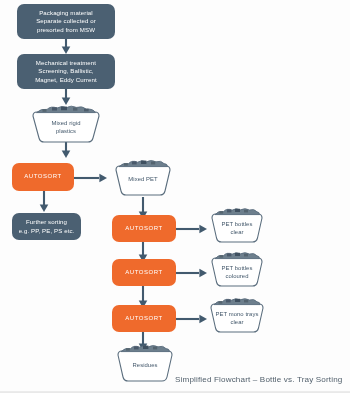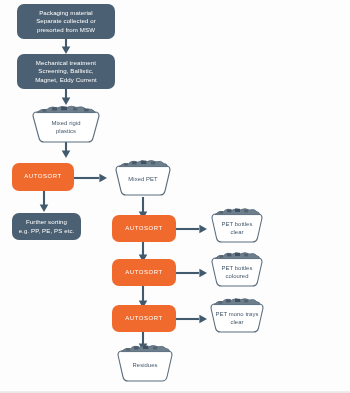--- a/index.html
+++ b/index.html
@@ -313,14 +313,15 @@
       <rect x="24" y="2.4" width="4.6" height="3" fill="#49596a"></rect>
       <rect x="33" y="1.6" width="5.4" height="3.4" fill="#3f5060"></rect>
       <rect x="43" y="2.6" width="4.2" height="2.8" fill="#53636f"></rect>
       <rect x="16" y="4.2" width="3.8" height="2.4" fill="#55656f"></rect>
     </svg>
     <div class="heap-label" style="top:18px;">
       <span>Residues</span>
     </div>
   </div>
 
+  <div id="caption" style="left:175px; top:375px;">Simplified Flowchart – Bottle vs. Tray Sorting</div>
 
 </div>
 
 </body></html>

